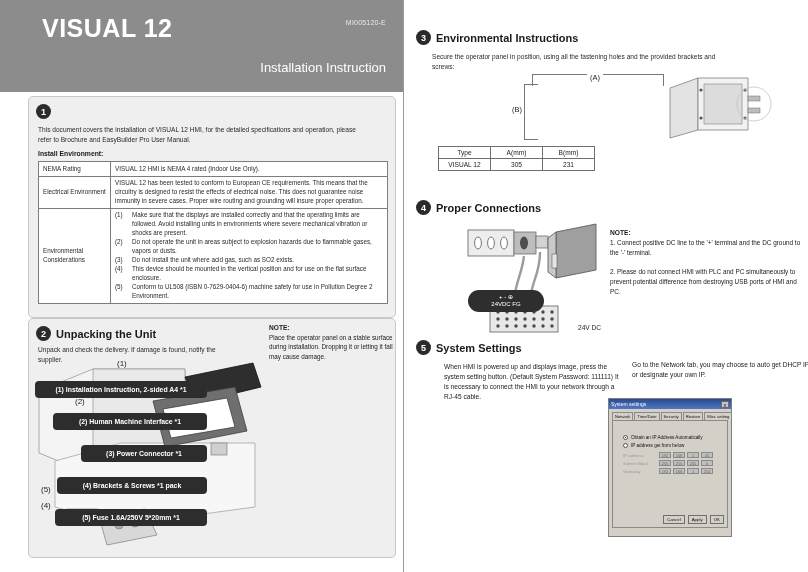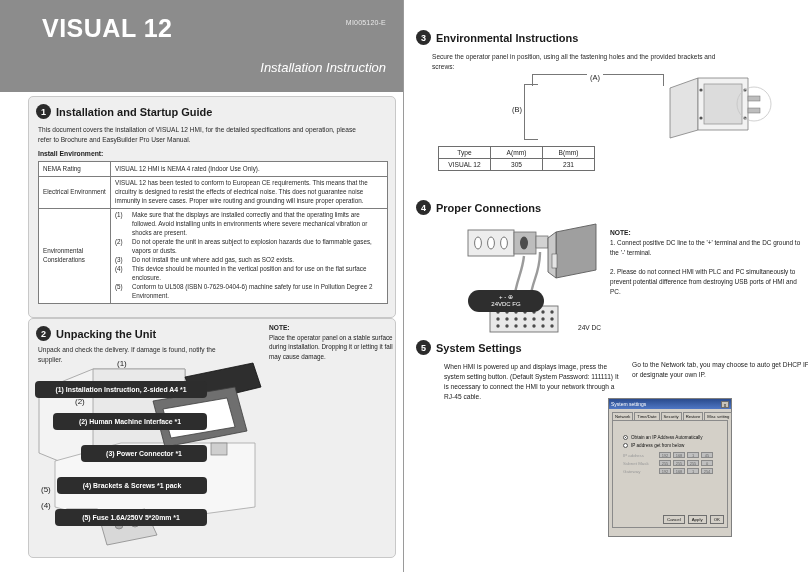--- a/index.html
+++ b/index.html
@@ -25,21 +25,21 @@
   .banner-title {
     position:absolute; left:42px; top:14px;
     font-size:25px; font-weight:bold; color:#ffffff; letter-spacing:0.5px;
   }
   .banner-code {
     position:absolute; right:18px; top:19px;
     font-size:7px; color:#e8e8e8; letter-spacing:0.2px;
   }
   .banner-sub {
     position:absolute; right:18px; top:60px;
-    font-size:13px; color:#ffffff;font-style:italic;
+    font-size:13px; color:#ffffff;
   }
 
   
   .sec { position:absolute; }
   .sec-head { display:flex; align-items:center; gap:5px; }
   .badge {
     width:15px; height:15px; border-radius:50%;
     background:#2b2b2b; color:#fff;
     font-size:9px; font-weight:bold;
     display:flex; align-items:center; justify-content:center;
@@ -176,21 +176,20 @@
     <div class="banner">
       <div class="banner-title">VISUAL 12</div>
       <div class="banner-code">MI005120-E</div>
       <div class="banner-sub">Installation Instruction</div>
     </div>
 
     <div class="panel1">
       <div class="p1-inner">
         <div class="sec-head p1-head">
           <div class="badge">1</div>
-          <div class="sec-title">Installation and Startup Guide</div>
         </div>
         <div class="body-txt p1-para">This document covers the installation of VISUAL 12 HMI, for the detailed specifications and operation, please refer to Brochure and EasyBuilder Pro User Manual.</div>
         <div class="bold-lbl p1-env">Install Environment:</div>
 
         <table class="env">
           <tbody>
               <tr>
             <td class="k">NEMA Rating</td>
             <td>VISUAL 12 HMI is NEMA 4 rated (Indoor Use Only).</td>
           </tr>

